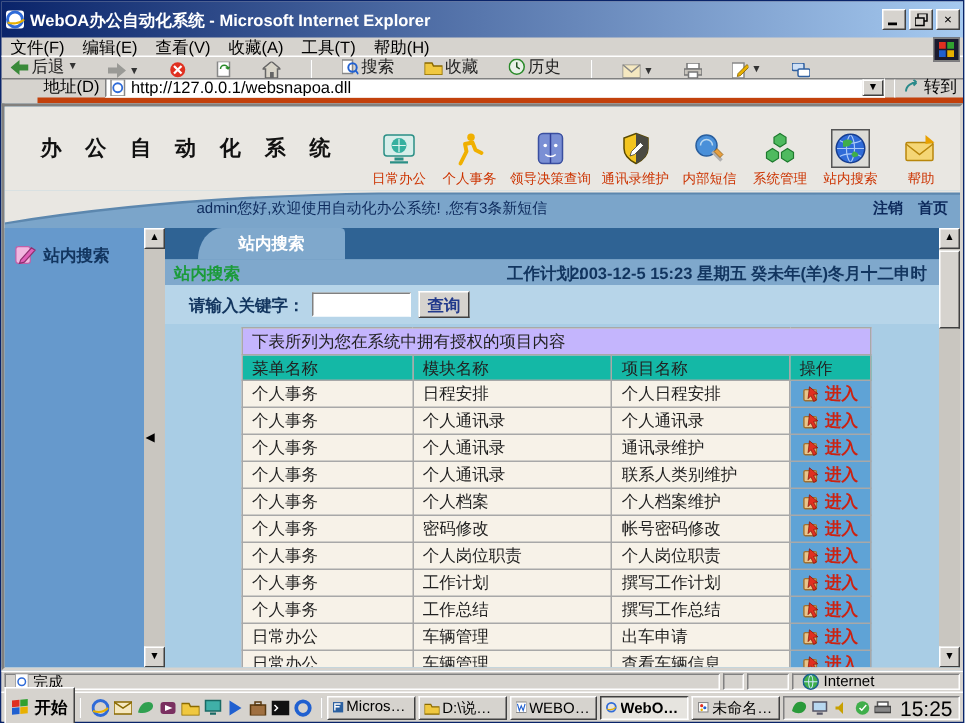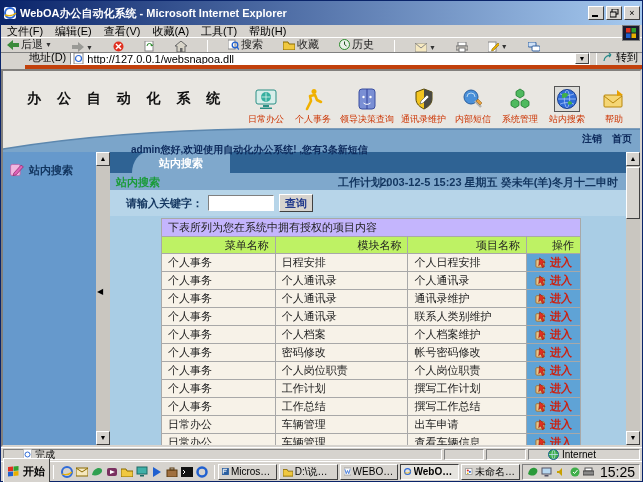--- a/index.html
+++ b/index.html
@@ -40,21 +40,21 @@
   .brand { font-size:14px; font-weight:bold; color:#111; letter-spacing:6px; align-self:center; padding-left:24px; white-space:nowrap; }
   .navbar { display:flex; align-items:flex-end; padding-right:4px; gap:3px; }
   .nav-item { display:flex; flex-direction:column; align-items:center; justify-content:flex-end; min-width:44px; padding:1px 2px; cursor:pointer; }
   .nav-item .nicon { width:26px; height:26px; display:flex; align-items:center; justify-content:center; }
   .nav-item.selected .nicon { border:1px solid #555; background:#dcdcd8; }
   .nav-label { font-size:9px; color:#cc3300; margin-top:1px; white-space:nowrap; }
 
   .welcome-band { height:25px; position:relative; flex:none; background:#e9e7e2; }
   .welcome-band svg.curve { position:absolute; inset:0; }
   .welcome-inner { position:absolute; inset:0; display:flex; align-items:center; }
-  .welcome-text { position:absolute; left:128px; top:16px; color:#0d2a5c; font-weight:bold; font-size:10px; white-space:nowrap; }
+  .welcome-text { position:absolute; left:128px; top:5px; color:#0d2a5c; font-weight:normal; font-size:10px; white-space:nowrap; }
   .corner-links { position:absolute; right:8px; top:5px; display:flex; gap:10px; }
   .corner-links a { color:#0d2a5c; font-weight:bold; font-size:10px; text-decoration:none; cursor:pointer; }
 
   .pbody { flex:1; display:flex; overflow:hidden; }
   .sidebar { width:93px; background:#6699cc; flex:none; }
   .side-item { margin-top:10px; margin-left:6px; display:flex; align-items:center; gap:4px; color:#12355f; font-weight:bold; font-size:11px; cursor:pointer; }
 
   .vscroll { width:14px; background:#c9c6c0; flex:none; display:flex; flex-direction:column; justify-content:space-between; align-items:center; position:relative; }
   .sbtn { width:14px; height:14px; background:#d6d3ce; border:1px solid; border-color:#fff #404040 #404040 #fff; font-size:7px; line-height:12px; text-align:center; color:#000; flex:none; }
   .collapse-arrow { position:absolute; left:1px; top:46%; font-size:8px; color:#000; }
@@ -69,30 +69,30 @@
   .time-value { position:absolute; right:8px; top:2px; color:#12355f; font-weight:bold; white-space:nowrap; }
   .searchrow { height:26px; background:#b7d5e9; flex:none; display:flex; align-items:center; padding-left:16px; gap:5px; }
   .search-label { color:#12355f; font-weight:bold; }
   .search-input { width:66px; height:16px; border:1px solid; border-color:#808080 #fff #fff #808080; background:#fff; font-family:inherit; font-size:11px; padding:0 2px; }
   .search-btn { height:18px; padding:0 5px; background:#d6d3ce; border:1px solid; border-color:#fff #404040 #404040 #fff; color:#223a8c; font-weight:bold; font-size:11px; font-family:inherit; cursor:pointer; }
 
   .tablearea { flex:1; background:#a9cde5; position:relative; overflow:hidden; }
   table.auth { position:absolute; left:51px; top:2px; width:420px; border-collapse:collapse; background:#f7f2e8; }
   table.auth td, table.auth th { border:1px solid #a8a8a8; font-size:11px; font-weight:normal; color:#222; height:18px; padding:0 6px; }
   .caption-row td { background:#c4b5fd; text-align:left; height:17px; }
-  tr.hdr th { background:#bef264; text-align:right; height:17px; }
+  tr.hdr th { background:#14b8a6; text-align:left; height:17px; }
   td.cell-text { background:#f7f2e8; }
   td.col-menu { width:120px; } td.col-mod { width:140px; } td.col-proj { width:125px; }
   td.action-cell { width:55px; background:#5fa3d6; text-align:center; padding:0 2px; cursor:pointer; }
   .enter-wrap { display:flex; align-items:center; justify-content:center; gap:2px; }
   .enter-link { color:#cc2211; font-weight:bold; text-decoration:none; cursor:pointer; }
 
   
   .statusbar { height:14px; display:flex; align-items:stretch; gap:2px; padding:1px 2px; flex:none; background:#d6d3ce; border-top:1px solid #fff; }
-  .spanel { border:1px solid; border-color:#808080 #fff #fff #808080; display:flex; align-items:center; gap:3px; padding:0 19px; font-size:10px; color:#000; }
+  .spanel { border:1px solid; border-color:#808080 #fff #fff #808080; display:flex; align-items:center; gap:3px; padding:0 6px; font-size:10px; color:#000; }
   .spanel.grow { flex:1; }
   .spanel.w14 { width:14px; } .spanel.w28 { width:28px; }
   .spanel.zone { width:112px; }
 
   
   .taskbar { height:20px; background:#d6d3ce; border-top:1px solid #fff; display:flex; align-items:center; padding:0 2px; gap:2px; flex:none; }
   .startbtn { height:28px; padding:0 4px; background:#d6d3ce; border:1px solid; border-color:#fff #404040 #404040 #fff; display:flex; align-items:center; gap:3px; font-weight:bold; font-size:11px; cursor:pointer; flex:none; }
   .qlaunch { display:flex; align-items:center; gap:2px; padding:0 3px; flex:none; }
   .qicon { width:13px; height:13px; display:flex; align-items:center; justify-content:center; cursor:pointer; }
   .tksep { width:1px; height:14px; background:#808080; border-right:1px solid #fff; margin:0 1px; flex:none; }

